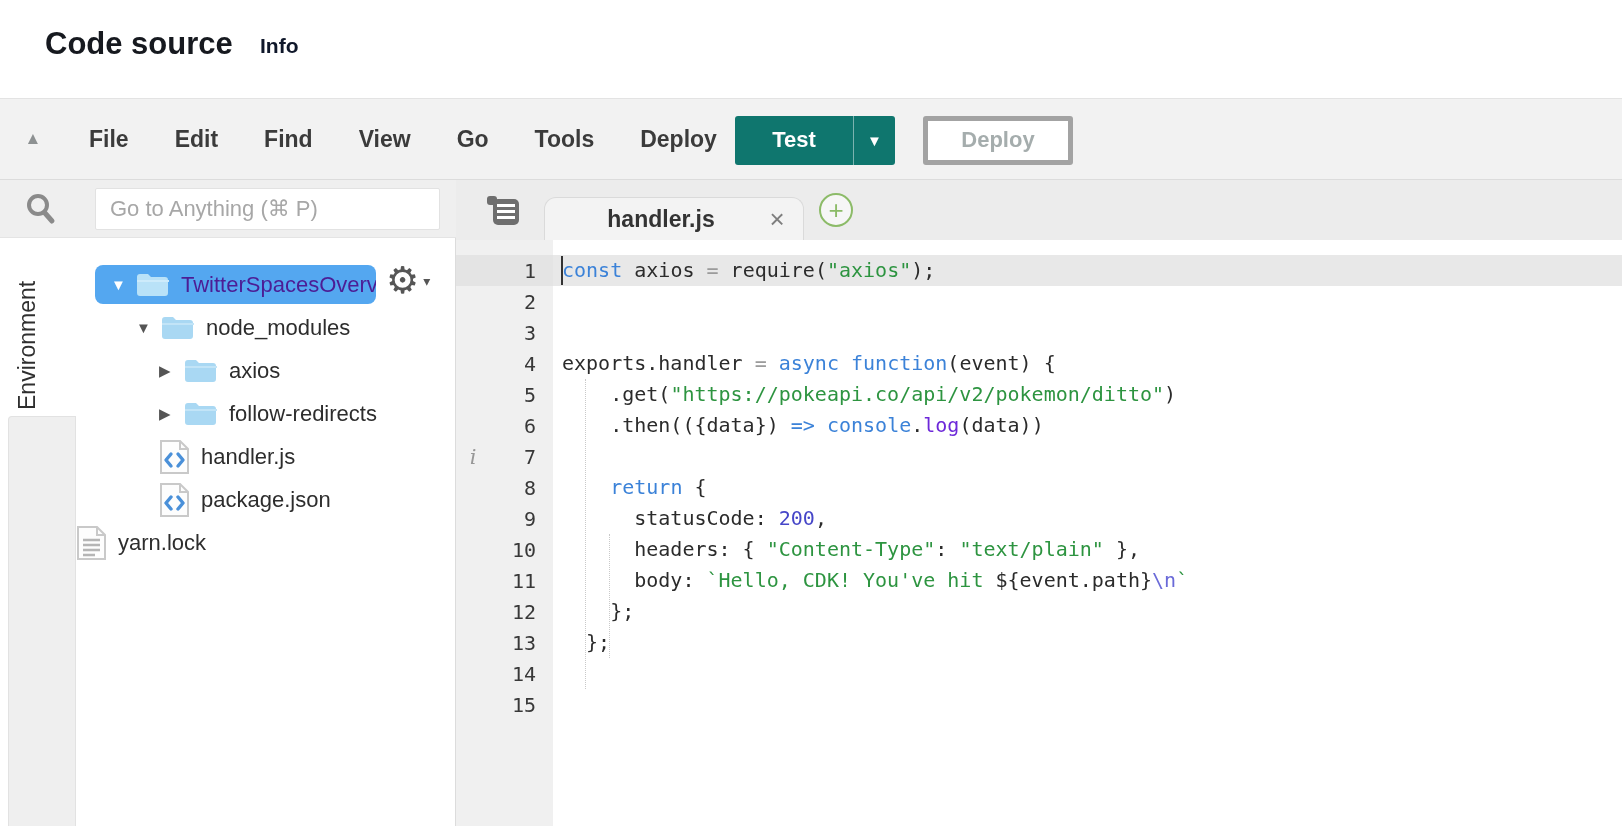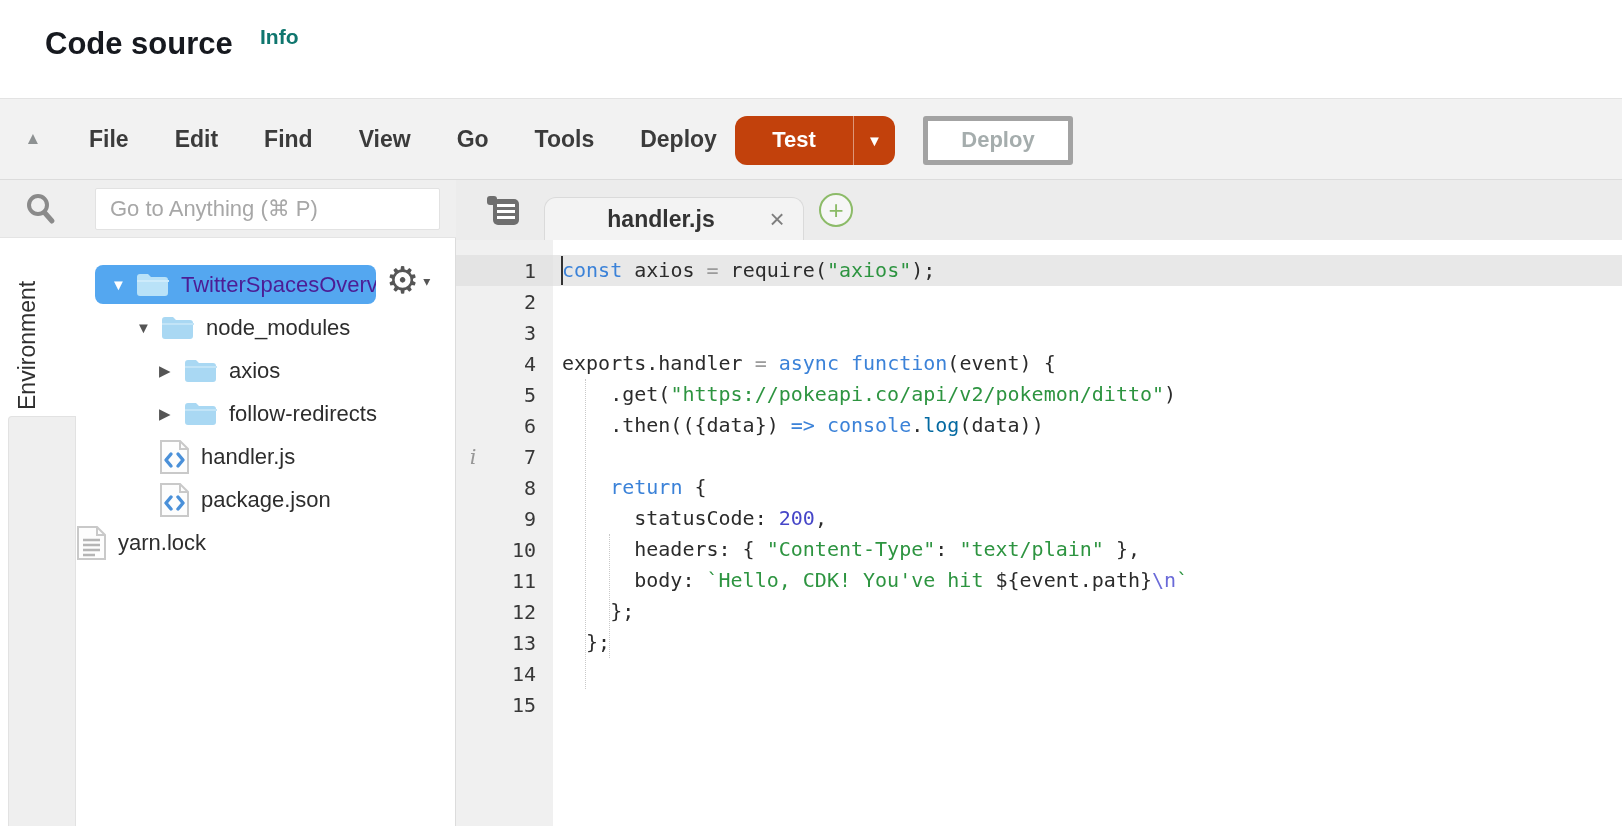--- a/index.html
+++ b/index.html
@@ -4,29 +4,29 @@
 <style>
   * { margin:0; padding:0; box-sizing:border-box; }
   html,body { background:#fff; }
   #app {
     position:relative; width:1622px; height:826px; overflow:hidden;
     font-family:"Liberation Sans", sans-serif; color:#333; background:#fff;
   }
   
   .header { position:absolute; left:0; top:0; width:1466px; height:98px; background:#fff; }
   .page-title { position:absolute; left:45px; top:26px; font-size:31px; font-weight:bold; color:#16191f; }
-  .info-link { position:absolute; left:260px; top:25px; font-size:21px; font-weight:bold; color:#0f766e; text-decoration:none; cursor:pointer; }
+  .info-link { position:absolute; left:260px; top:34px; font-size:21px; font-weight:bold; color:#0f172a; text-decoration:none; cursor:pointer; }
   
   .menubar { position:absolute; left:0; top:98px; width:1622px; height:82px;
     background:#f2f2f2; border-top:1px solid #e3e3e3; border-bottom:1px solid #dcdcdc;
     display:flex; align-items:center; }
   .collapse-btn { width:66px; text-align:center; color:#8d9192; font-size:17px; cursor:pointer; }
   .menu-item { font-size:23px; color:#3b3b3b; padding:0 23px; cursor:pointer; }
   .btn-area { position:absolute; left:735px; top:0; height:82px; display:flex; align-items:center; gap:28px; }
-  .test-btn { display:flex; height:49px; background:#c2410c; border-radius:12px; overflow:hidden; cursor:pointer; }
+  .test-btn { display:flex; height:49px; background:#0f766e; border-radius:3px; overflow:hidden; cursor:pointer; }
   .test-main { width:118px; display:flex; align-items:center; justify-content:center;
     color:#fff; font-size:22px; font-weight:bold; }
   .test-caret { width:42px; display:flex; align-items:center; justify-content:center;
     border-left:1px solid rgba(255,255,255,.45); color:#fff; font-size:15px; }
   .deploy-btn { width:150px; height:49px; background:#fff; border:5px solid #a3a3a3; border-radius:3px;
     color:#a5adad; font-size:22px; font-weight:bold; display:flex; align-items:center; justify-content:center; cursor:default; }
   
   .search-row { position:absolute; left:0; top:180px; width:456px; height:58px;
     background:#efefef; border-bottom:1px solid #e4e4e4; }
   .search-icon { position:absolute; left:24px; top:12px; }
@@ -74,21 +74,21 @@
   .gut-num { flex:1; text-align:right; padding-right:17px; }
   .code-area { position:relative; flex:1; padding-top:15px; padding-left:9px; overflow:hidden; cursor:text; }
   .code-line { height:31px; line-height:31px; white-space:pre; font-family:"DejaVu Sans Mono", monospace; font-size:20px; color:#2b2b2b; }
   .code-line.active { background:#e8e8e8; margin-left:-9px; padding-left:9px; }
   .tk-kw  { color:#3b82d8; }
   .tk-str { color:#2d9440; }
   .tk-num { color:#4646c8; }
   .tk-esc { color:#6a6ad8; }
   .tk-op  { color:#9b9b9b; }
   .tk-sup { color:#3b82d8; }
-  .tk-fn  { color:#0369a1; }
+  .tk-fn  { color:#6d28d9; }
   .indent-guide { position:absolute; border-left:1px dotted #c9c9c9; width:0; }
   .cursor-bar { position:absolute; left:8px; top:16px; width:2px; height:29px; background:#333; }
 </style>
 </head>
 <body>
 
 <div id="app">
 
   <div class="header">
     <div class="page-title">Code source</div>

